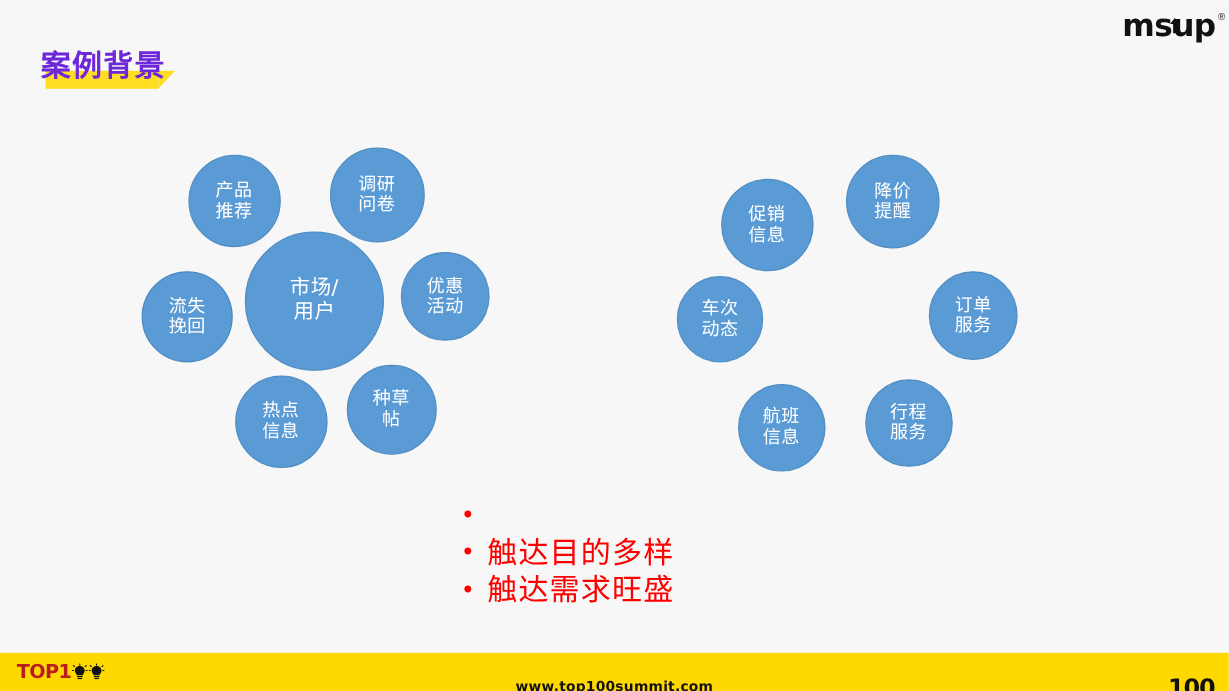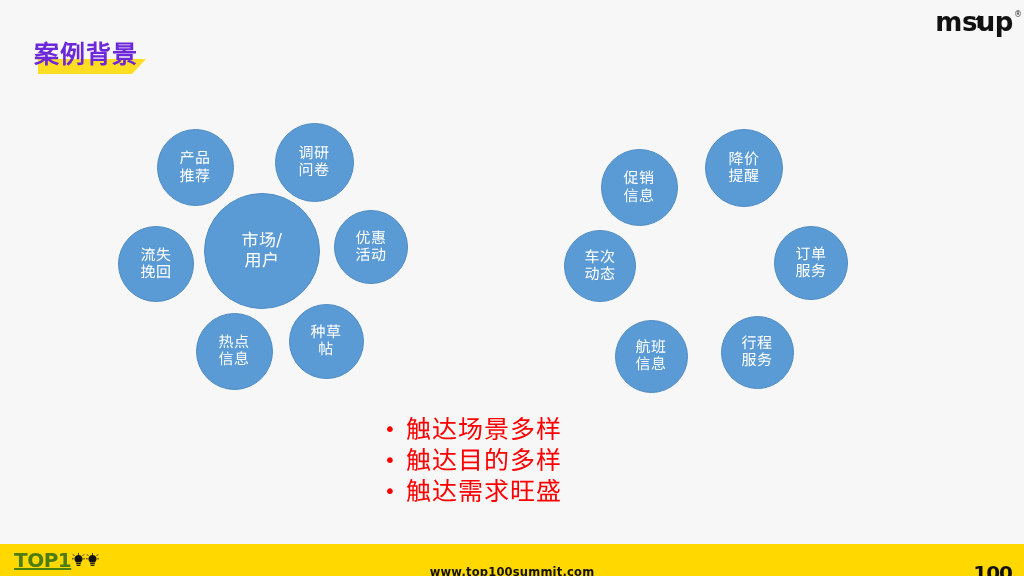--- a/index.html
+++ b/index.html
@@ -171,25 +171,24 @@
   .footer-left {
     position: absolute;
     left: 14px;
     top: 6px;
     display: flex;
     align-items: center;
   }
   .footer-left .top1 {
     font-family: "DejaVu Sans", sans-serif;
     font-weight: 700;
-    font-size: 20px;
+    font-size: 16px;
     line-height: 20px;
-    color: #4d7c0f;
+    color: #b91c1c;
     letter-spacing: -0.5px;
-    text-decoration: underline;
   }
   .footer-left .bulbs {
     margin-left: 1px;
     display: flex;
     align-items: center;
     gap: 1px;
   }
   .footer-center {
     position: absolute;
     left: 0;
@@ -299,21 +298,20 @@
       </div>
       <div class="bubble sat" style="width: 72px; height: 72px; left: 564px; top: 230px;">
         <span class="btxt">车次
 动态</span>
       </div>
     </div>
 
   <div class="bullets">
     <div class="bullet-row">
       <span class="bullet-dot">•</span>
-      <span>触达场景多样</span>
     </div>
     <div class="bullet-row">
       <span class="bullet-dot">•</span>
       <span>触达目的多样</span>
     </div>
     <div class="bullet-row">
       <span class="bullet-dot">•</span>
       <span>触达需求旺盛</span>
     </div>
   </div>

